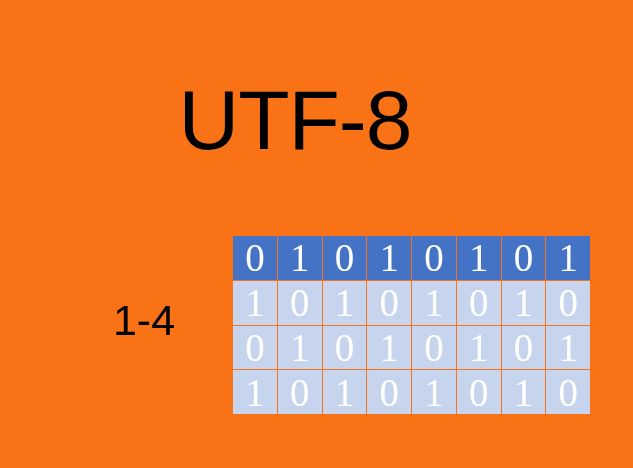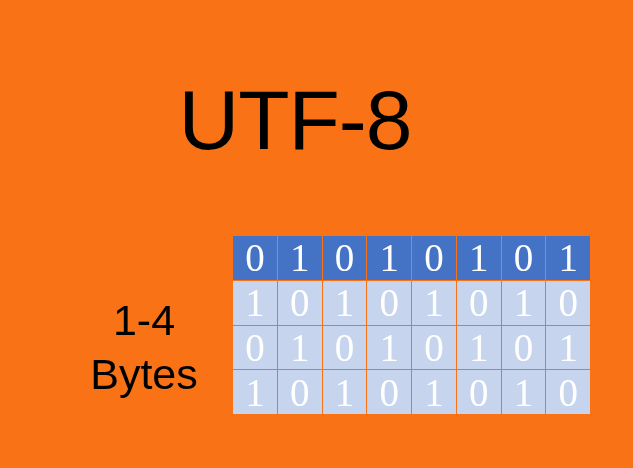--- a/index.html
+++ b/index.html
@@ -86,21 +86,20 @@
 </style>
 </head>
 <body>
 
 <div id="slide">
 
   <div id="title">UTF-8</div>
 
   <div id="caption">
     <span class="cap-line">1-4</span>
-    <span class="cap-line">Bytes</span>
   </div>
 
   <div id="bit-grid">
       <div class="bit-row">
         <div class="bit-cell dark">0</div>
         <div class="bit-cell dark">1</div>
         <div class="bit-cell dark">0</div>
         <div class="bit-cell dark">1</div>
         <div class="bit-cell dark">0</div>
         <div class="bit-cell dark">1</div>

